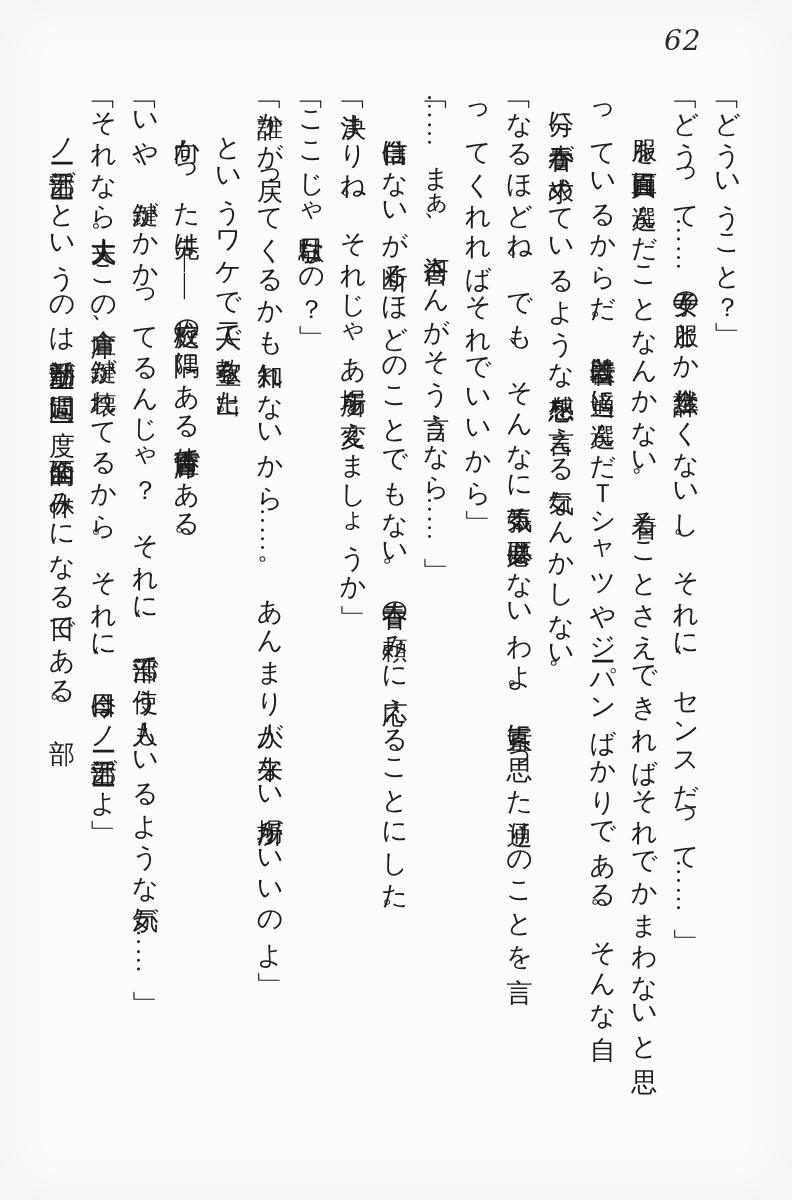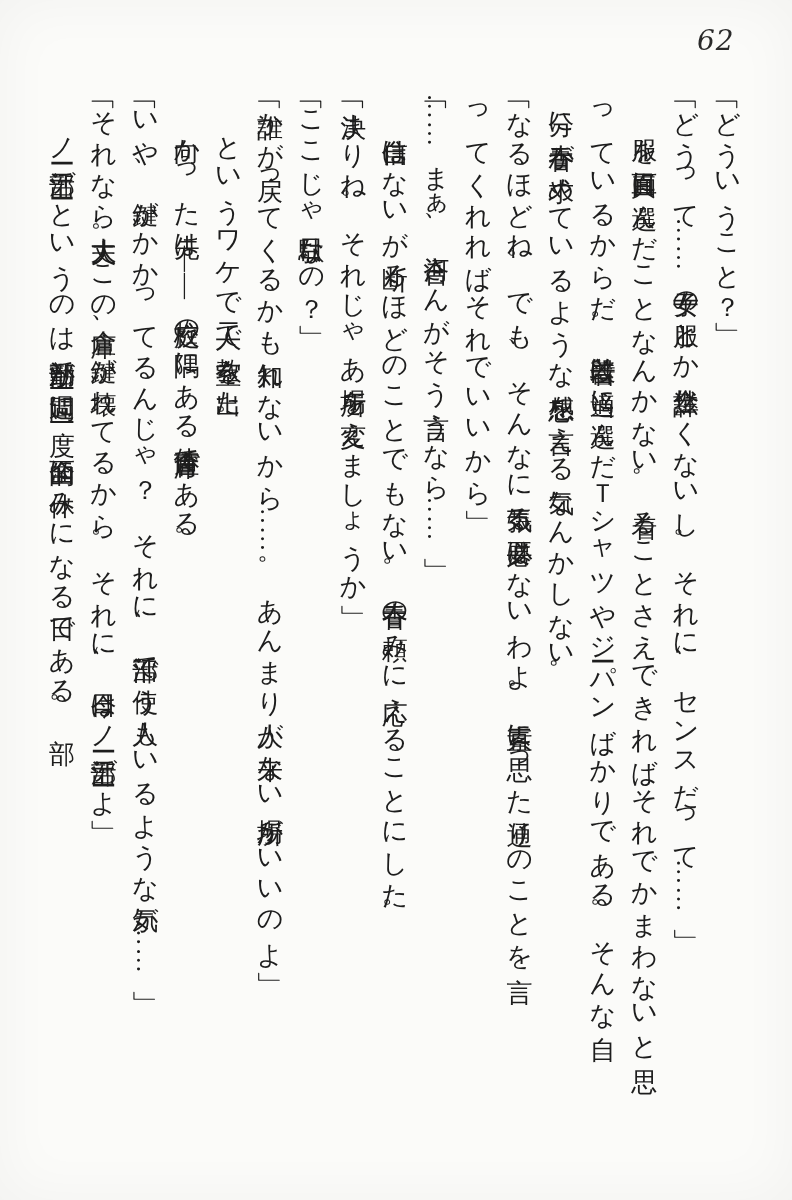--- a/index.html
+++ b/index.html
@@ -21,21 +21,20 @@
   }
   .page-number {
     position: absolute;
     top: 24px;
     left: 664px;
     font-family: "DejaVu Serif", "Liberation Serif", serif;
     font-style: italic;
     font-size: 28px;
     letter-spacing: 1px;
     color: #2a2a2a;
-    margin-left: 33px;
   }
   .text-block {
     position: absolute;
     top: 92px;
     right: 44px;
     height: 1042px;
     writing-mode: vertical-rl;
     text-orientation: mixed;
     font-size: 26px;
     line-height: 41.6px;

